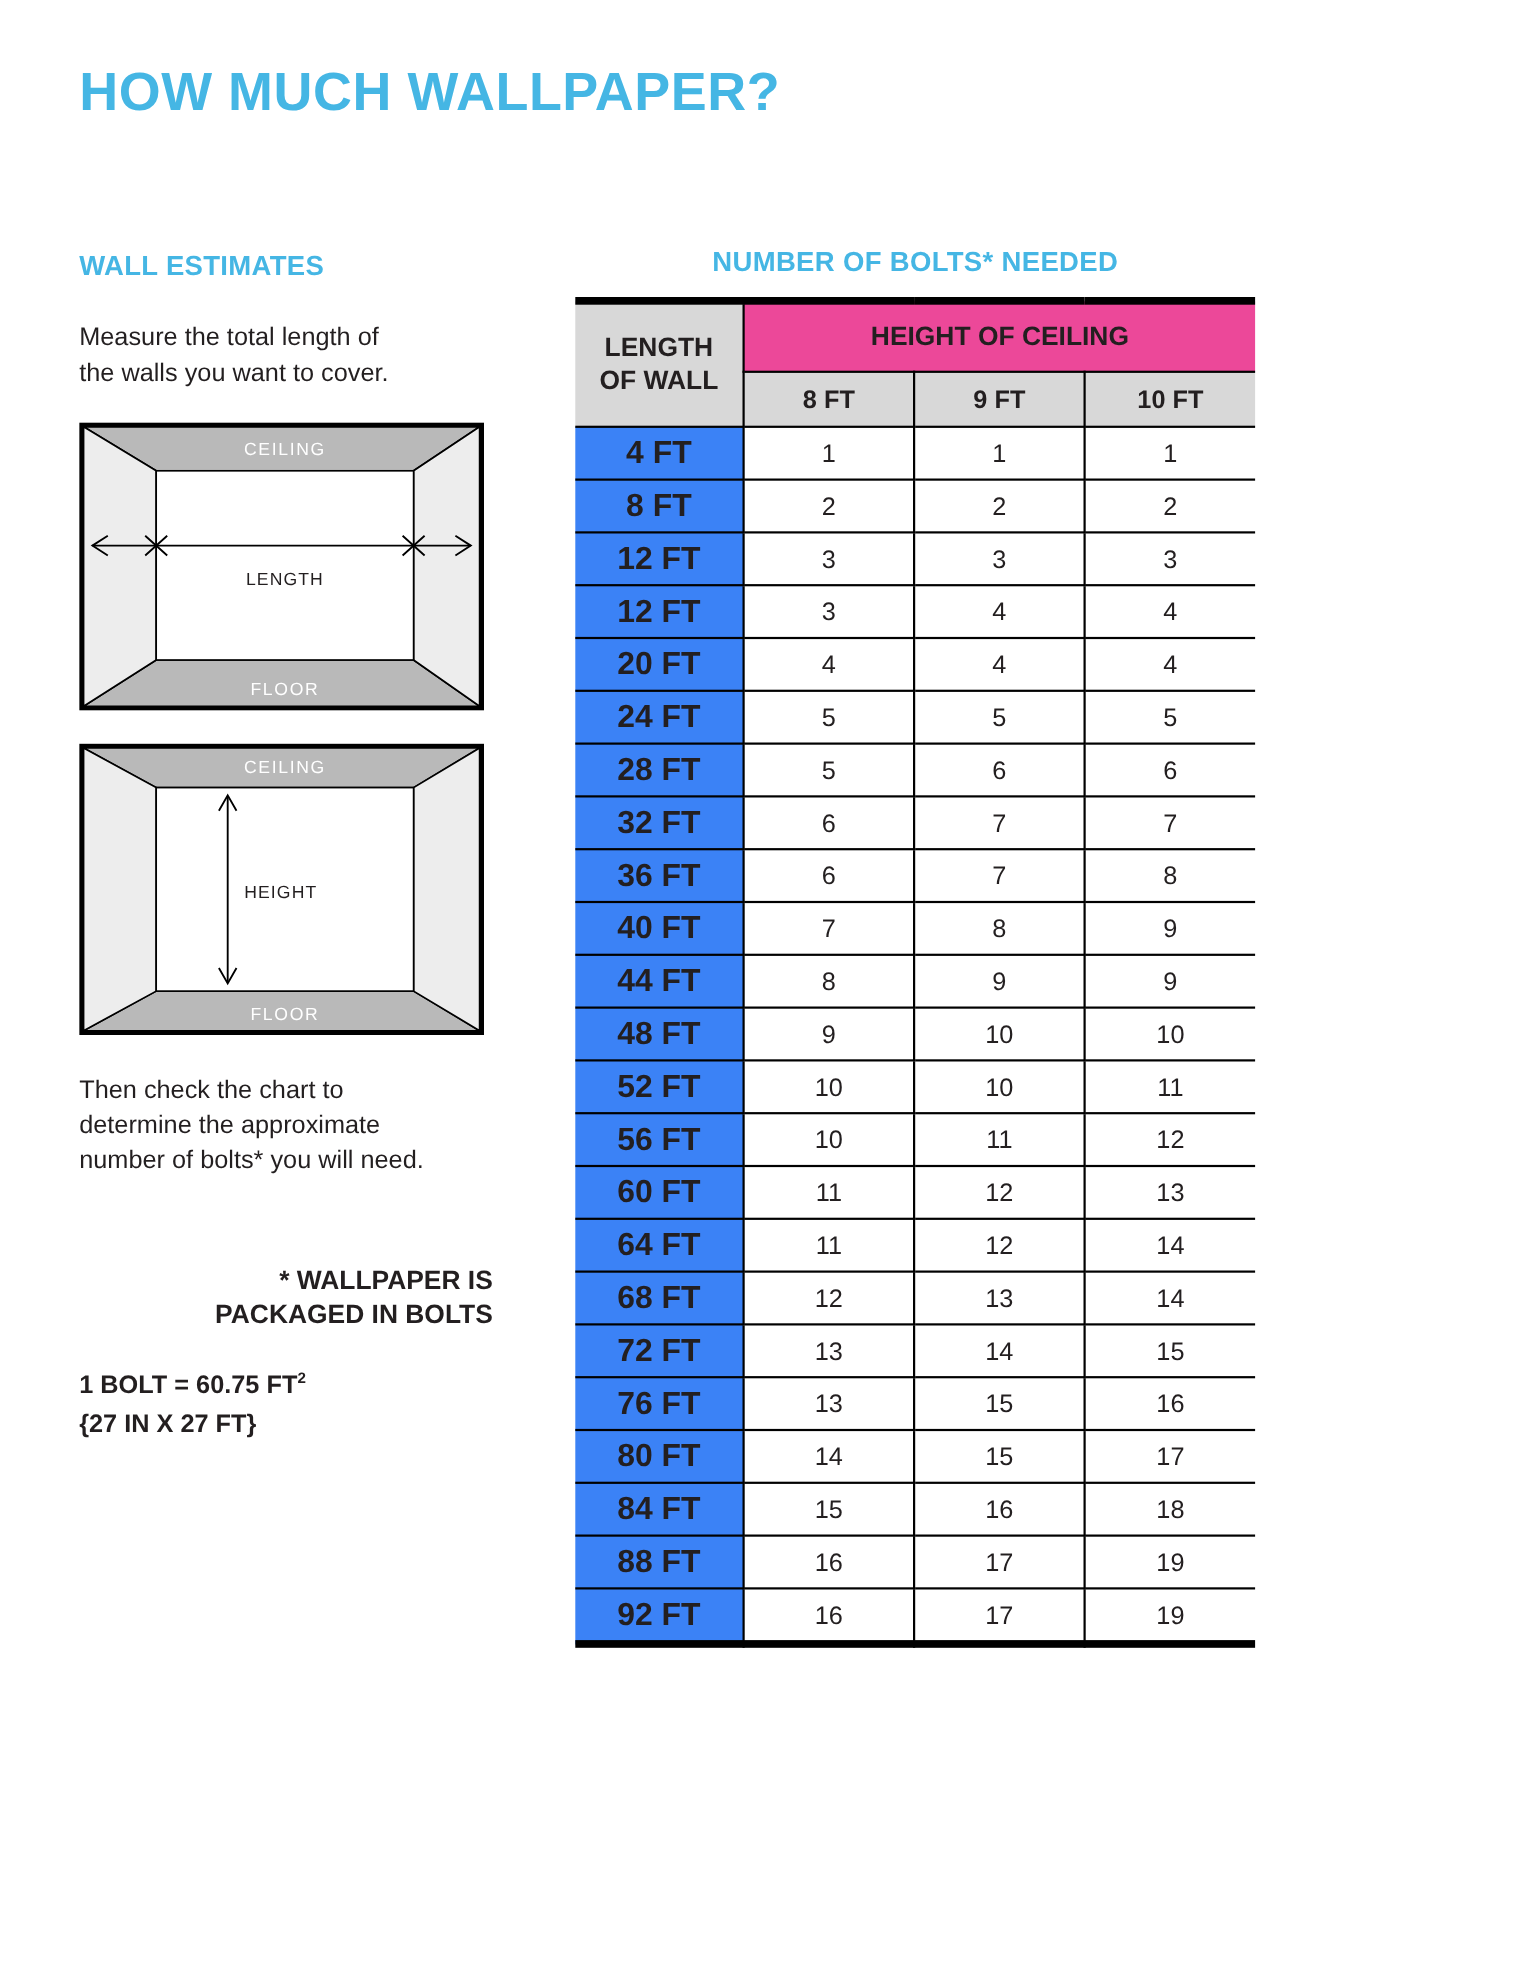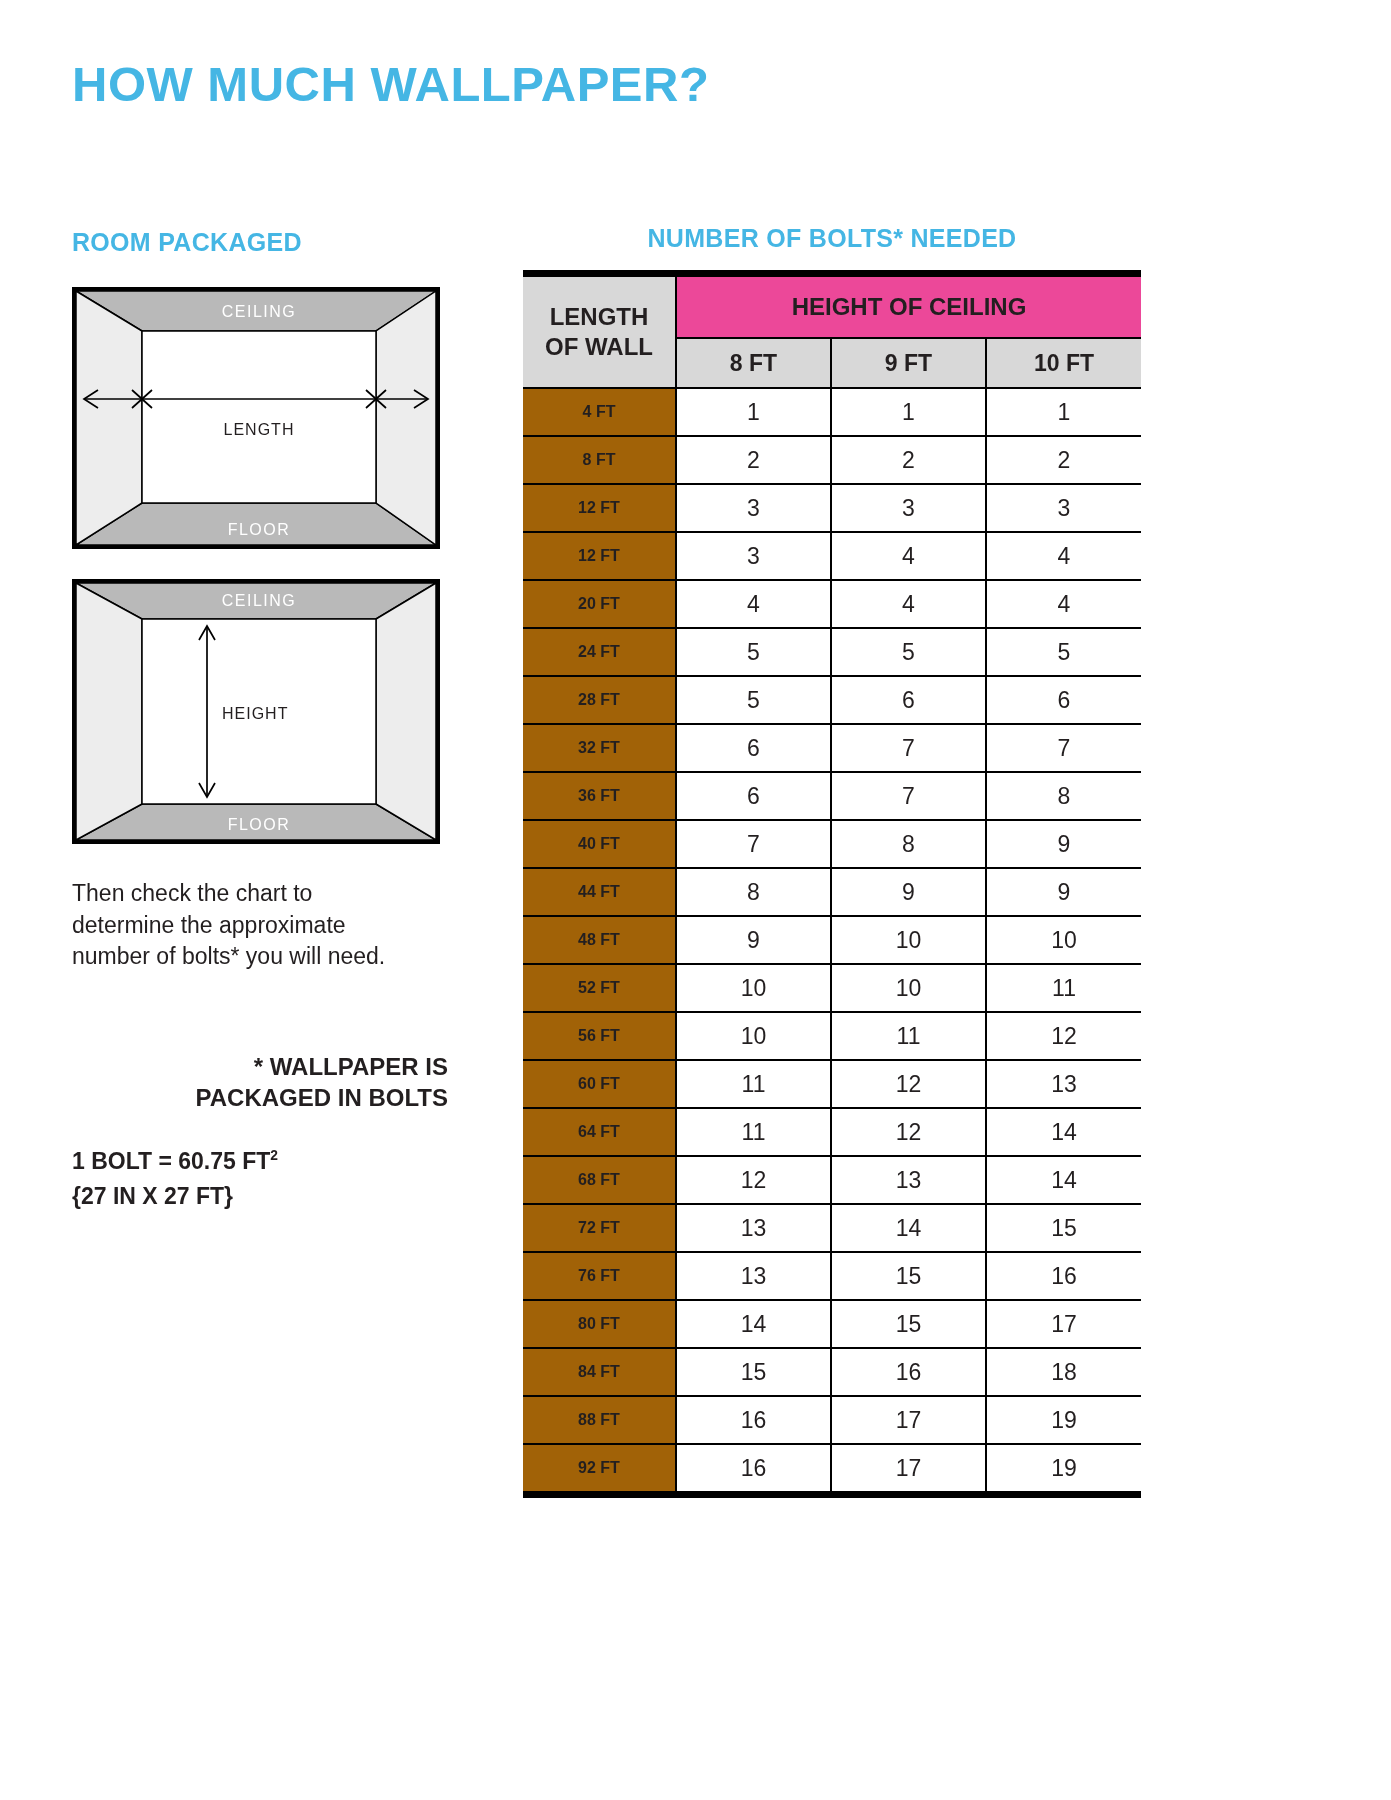--- a/index.html
+++ b/index.html
@@ -46,33 +46,35 @@
   }
   table.bolts tr > *:first-child { border-left: none; }
   table.bolts tr > *:last-child { border-right: none; }
 
   .len-header {
     width: 152px; background: #d8d8d8; font-size: 24px; font-weight: bold;
     white-space: pre-line; line-height: 1.25; border-right-width: 6px;
   }
   .ceil-header { background: #ec4899; font-size: 24px; font-weight: bold; height: 60px; }
   .ft-header   { background: #d8d8d8; font-size: 23px; font-weight: bold; height: 48px; }
-  .len-cell    { background: #a16207; font-size: 16px; font-weight: bold; height: 46px; border-right-width: 6px; }
+  .len-cell    { background: #3b82f6; font-size: 29px; font-weight: bold; height: 46px; border-right-width: 6px; }
   .val-cell    { background: #ffffff; font-size: 23px; font-weight: normal; height: 46px; }
 </style>
 </head>
 <body>
 
 <div class="page">
 
   <h1 class="title">HOW MUCH WALLPAPER?</h1>
 
   <section class="left-col">
-    <h2 class="section-heading">ROOM PACKAGED</h2>
-
+    <h2 class="section-heading">WALL ESTIMATES</h2>
+
+    <p class="step">Measure the total length of
+the walls you want to cover.</p>
 
     <svg class="room-diagram" viewBox="0 0 368 262" width="368" height="262">
       <rect x="2" y="2" width="364" height="258" fill="#ffffff" stroke="#000000" stroke-width="4"></rect>
       <polygon points="4,4 364,4 304,44 70,44" fill="#b9b9b9" stroke="#000000" stroke-width="1.5"></polygon>
       <polygon points="70,216 304,216 364,258 4,258" fill="#b9b9b9" stroke="#000000" stroke-width="1.5"></polygon>
       <polygon points="4,4 70,44 70,216 4,258" fill="#ededed" stroke="#000000" stroke-width="1.5"></polygon>
       <polygon points="364,4 304,44 304,216 364,258" fill="#ededed" stroke="#000000" stroke-width="1.5"></polygon>
       <rect x="70" y="44" width="234" height="172" fill="#ffffff" stroke="#000000" stroke-width="1.5"></rect>
       <text x="187" y="30" text-anchor="middle" class="svg-label-white">CEILING</text>
       <text x="187" y="248" text-anchor="middle" class="svg-label-white">FLOOR</text>

